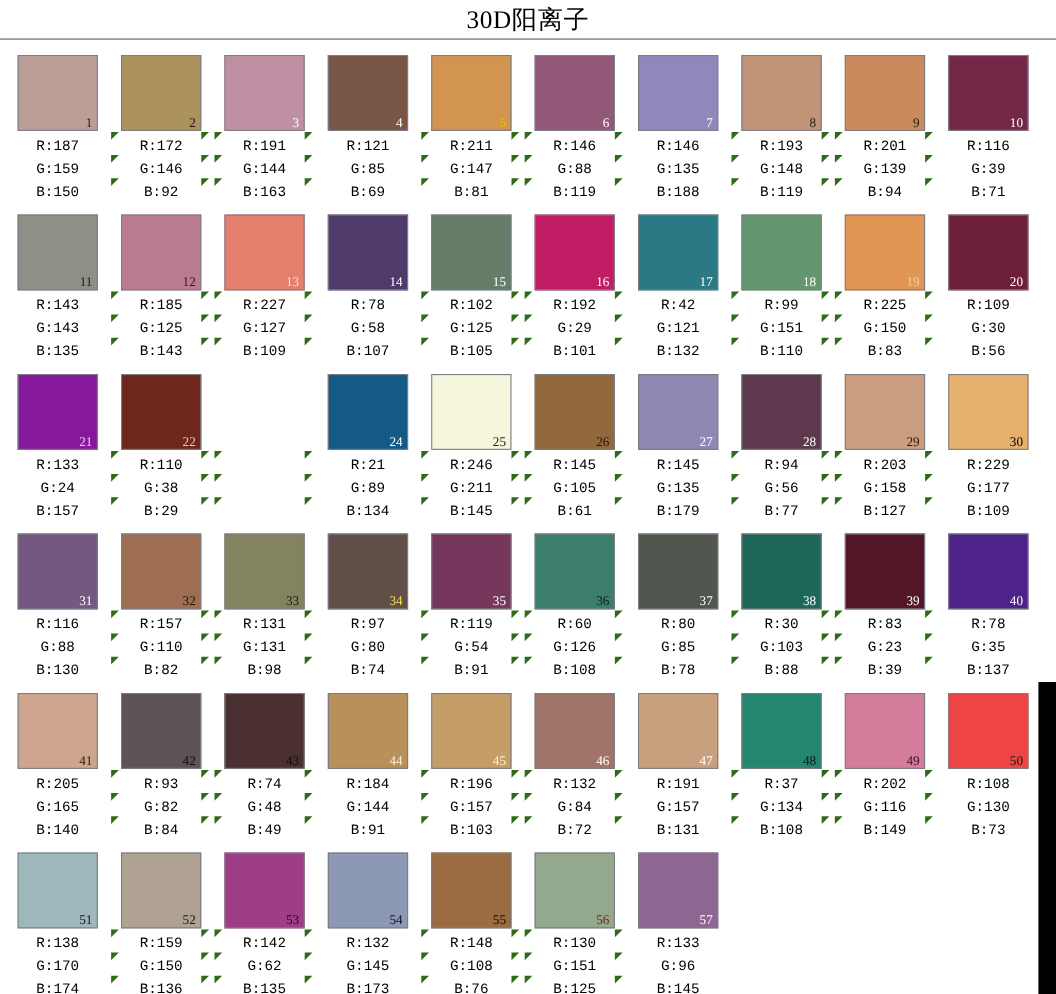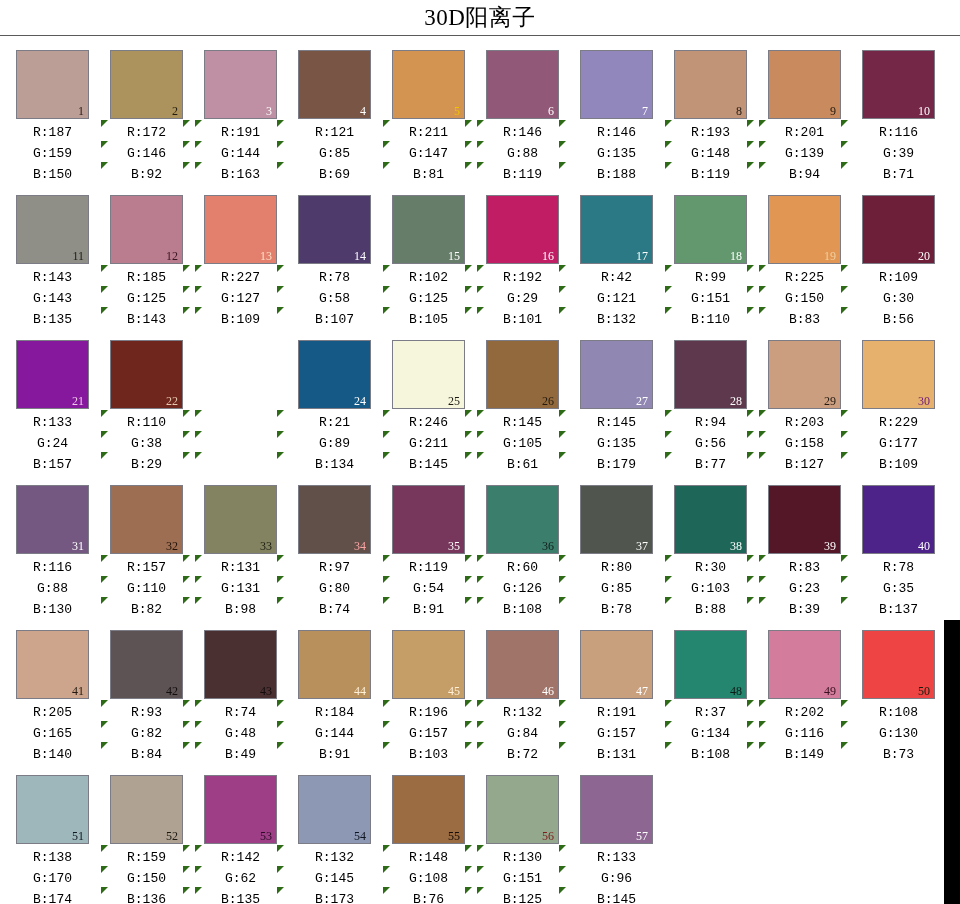--- a/index.html
+++ b/index.html
@@ -471,21 +471,21 @@
           <i class="marker m2" style="border-left-color: rgb(45, 107, 22);"></i>
         </div>
         <div class="marker-col" style="left: 76px; top: 70px;">
           <i class="marker m0" style="border-left-color: rgb(45, 107, 22);"></i>
           <i class="marker m1" style="border-left-color: rgb(45, 107, 22);"></i>
           <i class="marker m2" style="border-left-color: rgb(45, 107, 22);"></i>
         </div>
       </div>
       <div class="swatch-cell" style="left: 859px;">
         <div class="swatch-box" style="background: rgb(229, 177, 109);">
-          <span class="swatch-num" style="color: #701a75;">30</span>
+          <span class="swatch-num" style="color: #000000;">30</span>
         </div>
         <div class="swatch-rgb"><span>R:229</span><span>G:177</span><span>B:109</span></div>
       </div>
     </div>
     <div class="swatch-row">
       <div class="swatch-cell" style="left: 13px;">
         <div class="swatch-box" style="background: rgb(116, 88, 130);">
           <span class="swatch-num" style="color: rgb(255, 255, 255);">31</span>
         </div>
         <div class="swatch-rgb"><span>R:116</span><span>G:88</span><span>B:130</span></div>
@@ -517,21 +517,21 @@
           <i class="marker m2" style="border-left-color: rgb(45, 107, 22);"></i>
         </div>
         <div class="marker-col" style="left: 76px; top: 70px;">
           <i class="marker m0" style="border-left-color: rgb(45, 107, 22);"></i>
           <i class="marker m1" style="border-left-color: rgb(45, 107, 22);"></i>
           <i class="marker m2" style="border-left-color: rgb(45, 107, 22);"></i>
         </div>
       </div>
       <div class="swatch-cell" style="left: 295px;">
         <div class="swatch-box" style="background: rgb(97, 80, 74);">
-          <span class="swatch-num" style="color: #fca5a5;">34</span>
+          <span class="swatch-num" style="color: #fde047;">34</span>
         </div>
         <div class="swatch-rgb"><span>R:97</span><span>G:80</span><span>B:74</span></div>
       </div>
       <div class="swatch-cell" style="left: 389px;">
         <div class="swatch-box" style="background: rgb(119, 54, 91);">
           <span class="swatch-num" style="color: rgb(255, 255, 255);">35</span>
         </div>
         <div class="swatch-rgb"><span>R:119</span><span>G:54</span><span>B:91</span></div>
         <div class="marker-col" style="left: -6px; top: 70px;">
           <i class="marker m0" style="border-left-color: rgb(45, 107, 22);"></i>

